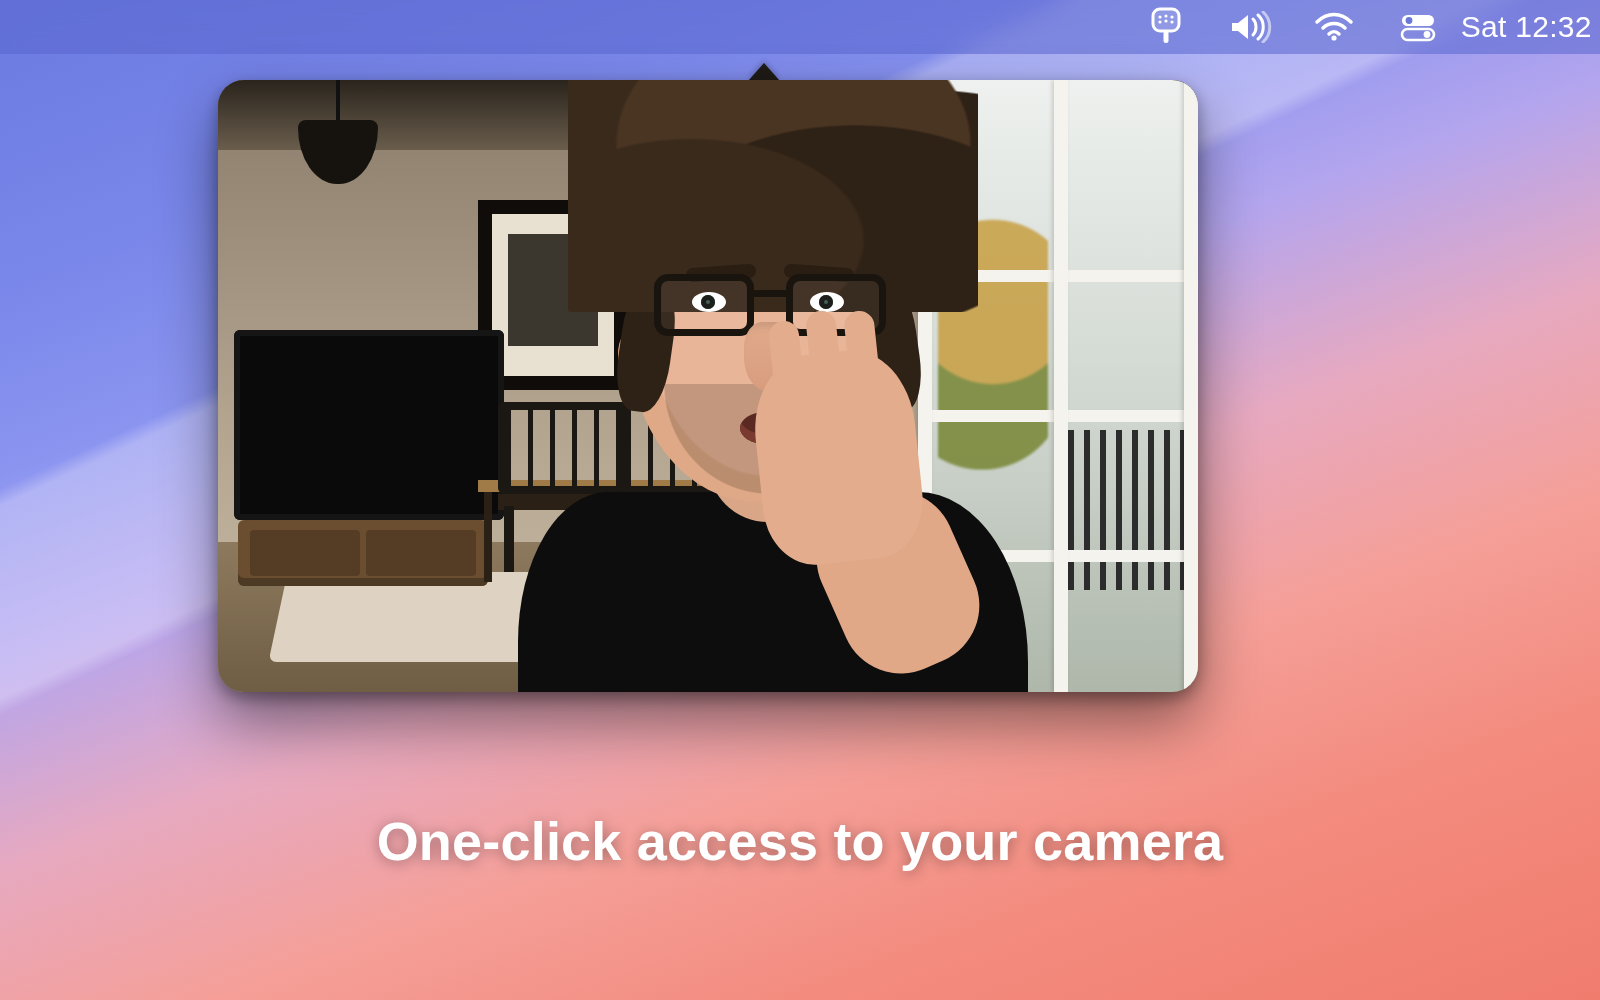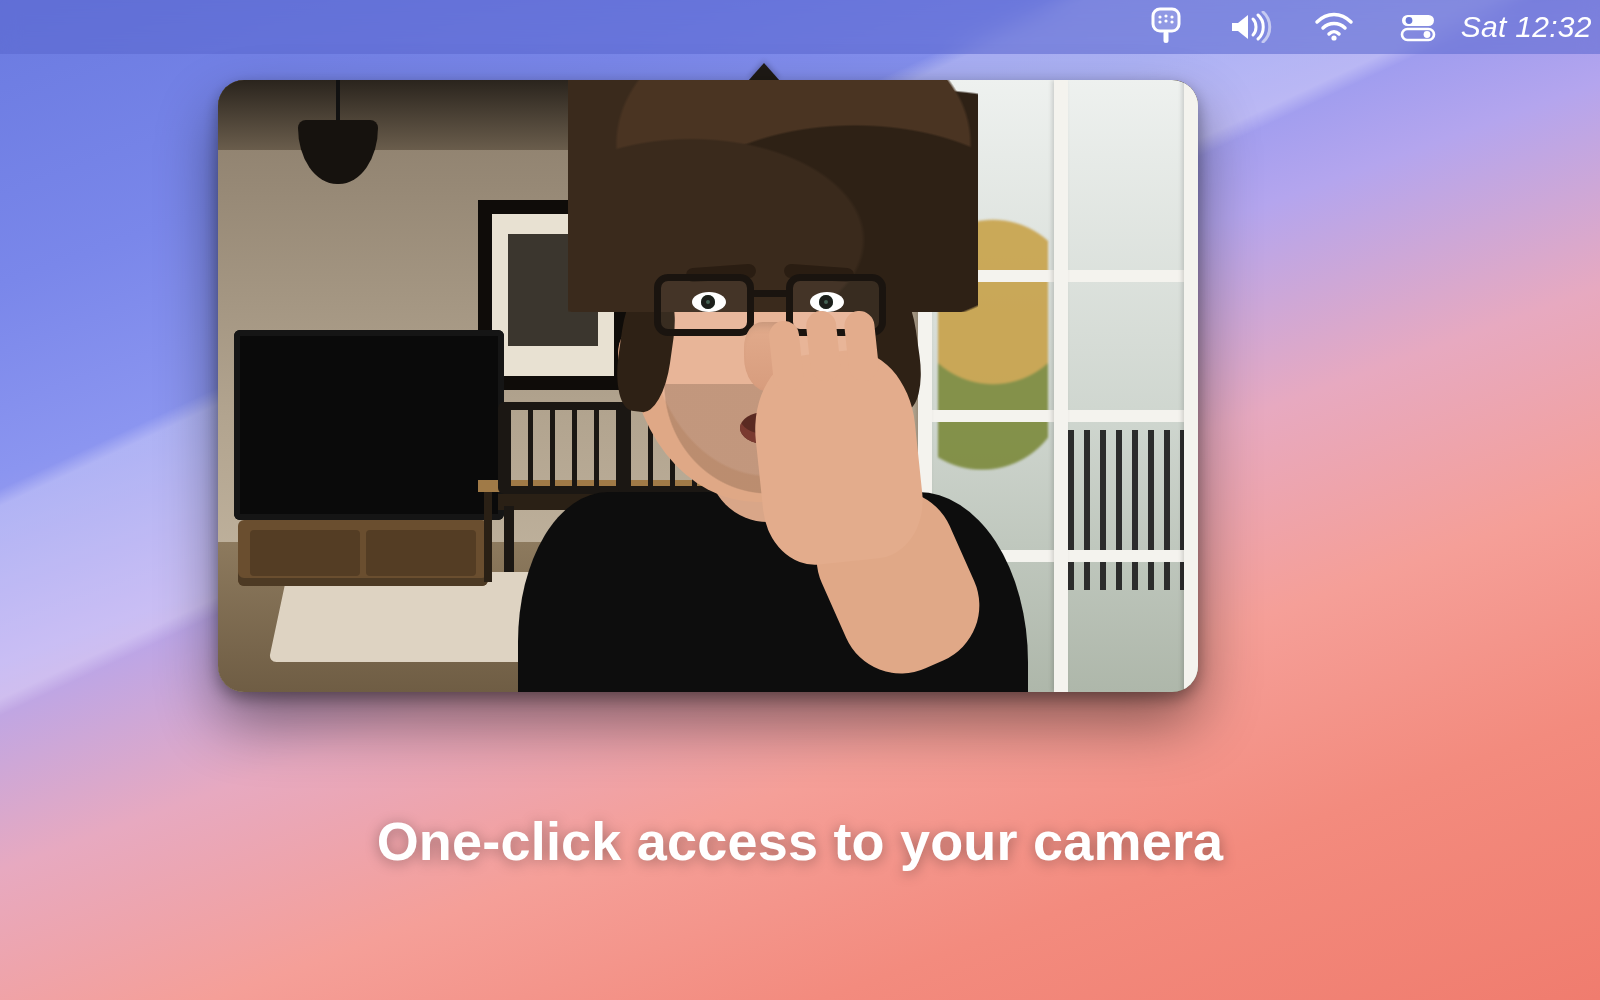--- a/index.html
+++ b/index.html
@@ -34,21 +34,20 @@
   
   .menubar {
     position: absolute; top: 0; left: 0; right: 0;
     height: 54px;
     background: rgba(90,102,205,0.55);
     backdrop-filter: blur(10px);
     display: flex; align-items: center; justify-content: flex-end;
     padding: 0 28px 0 20px;
     gap: 40px;
     color: #ffffff;
-    font-style: italic;
   }
   .menubar .item {
     display: flex; align-items: center; justify-content: center;
     height: 100%;
     min-width: 44px;
     cursor: default;
   }
   .menubar .item svg { display:block; }
   .menubar .clock {
     font-size: 30px;

